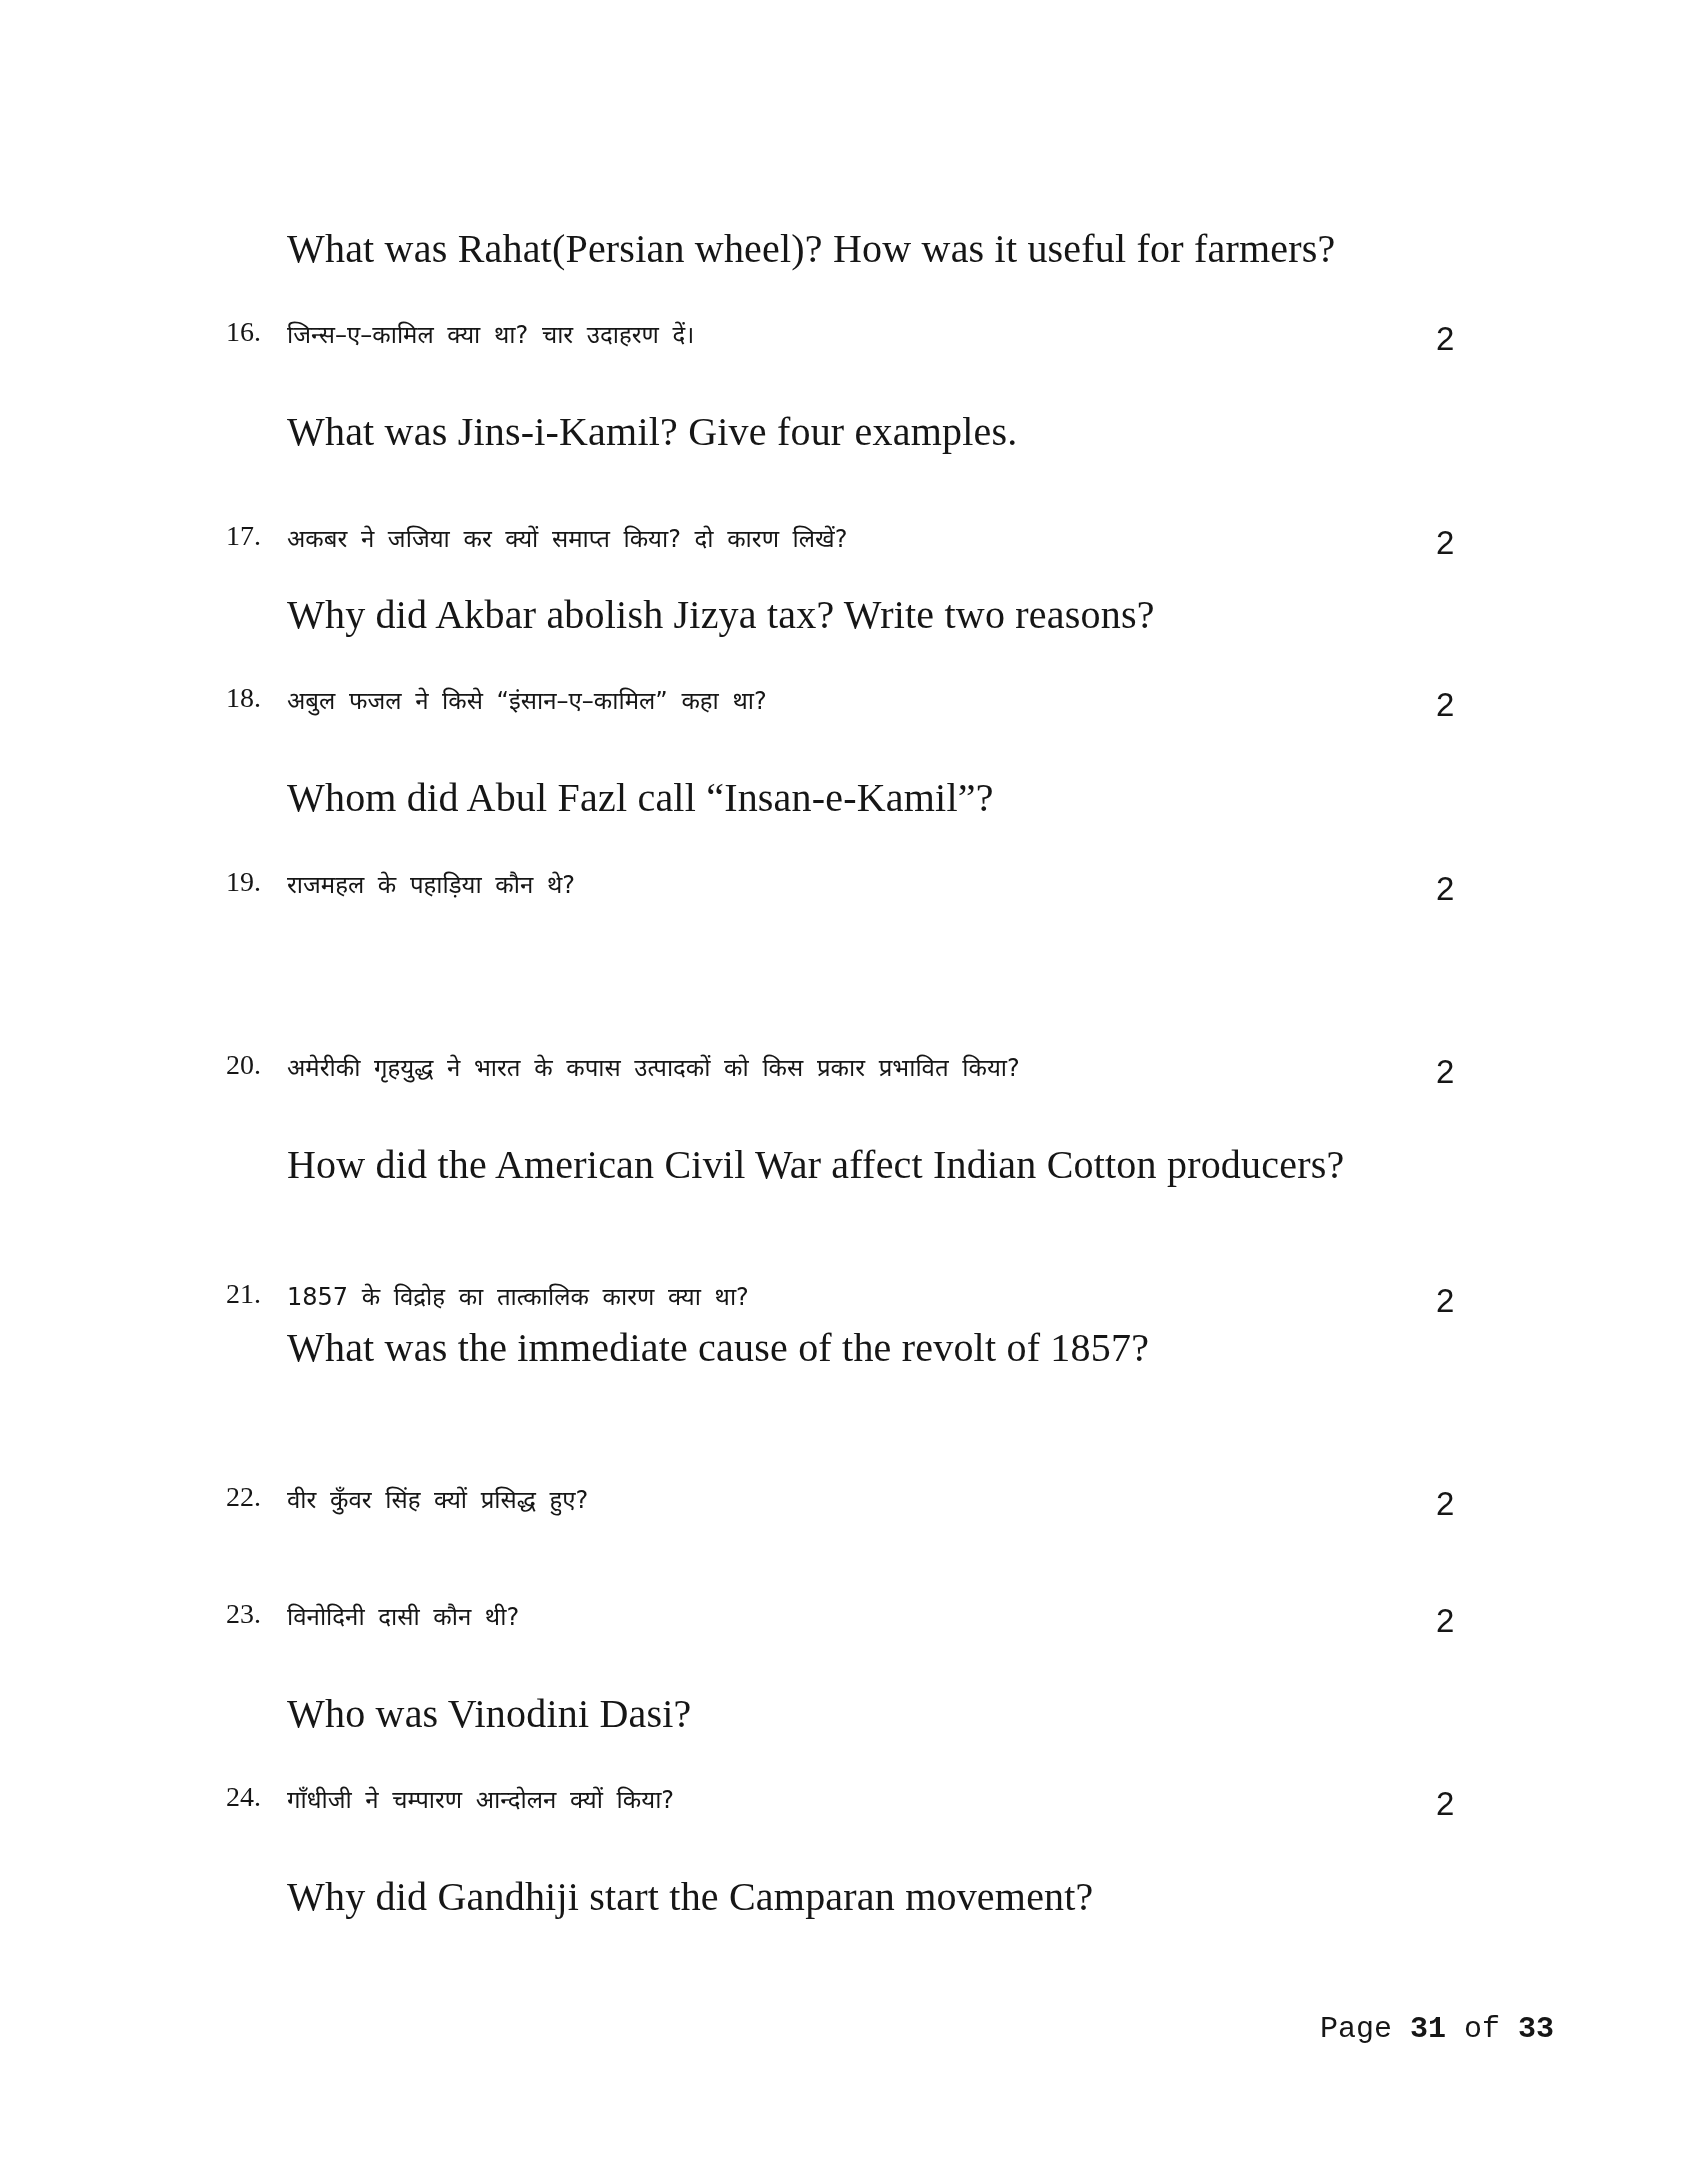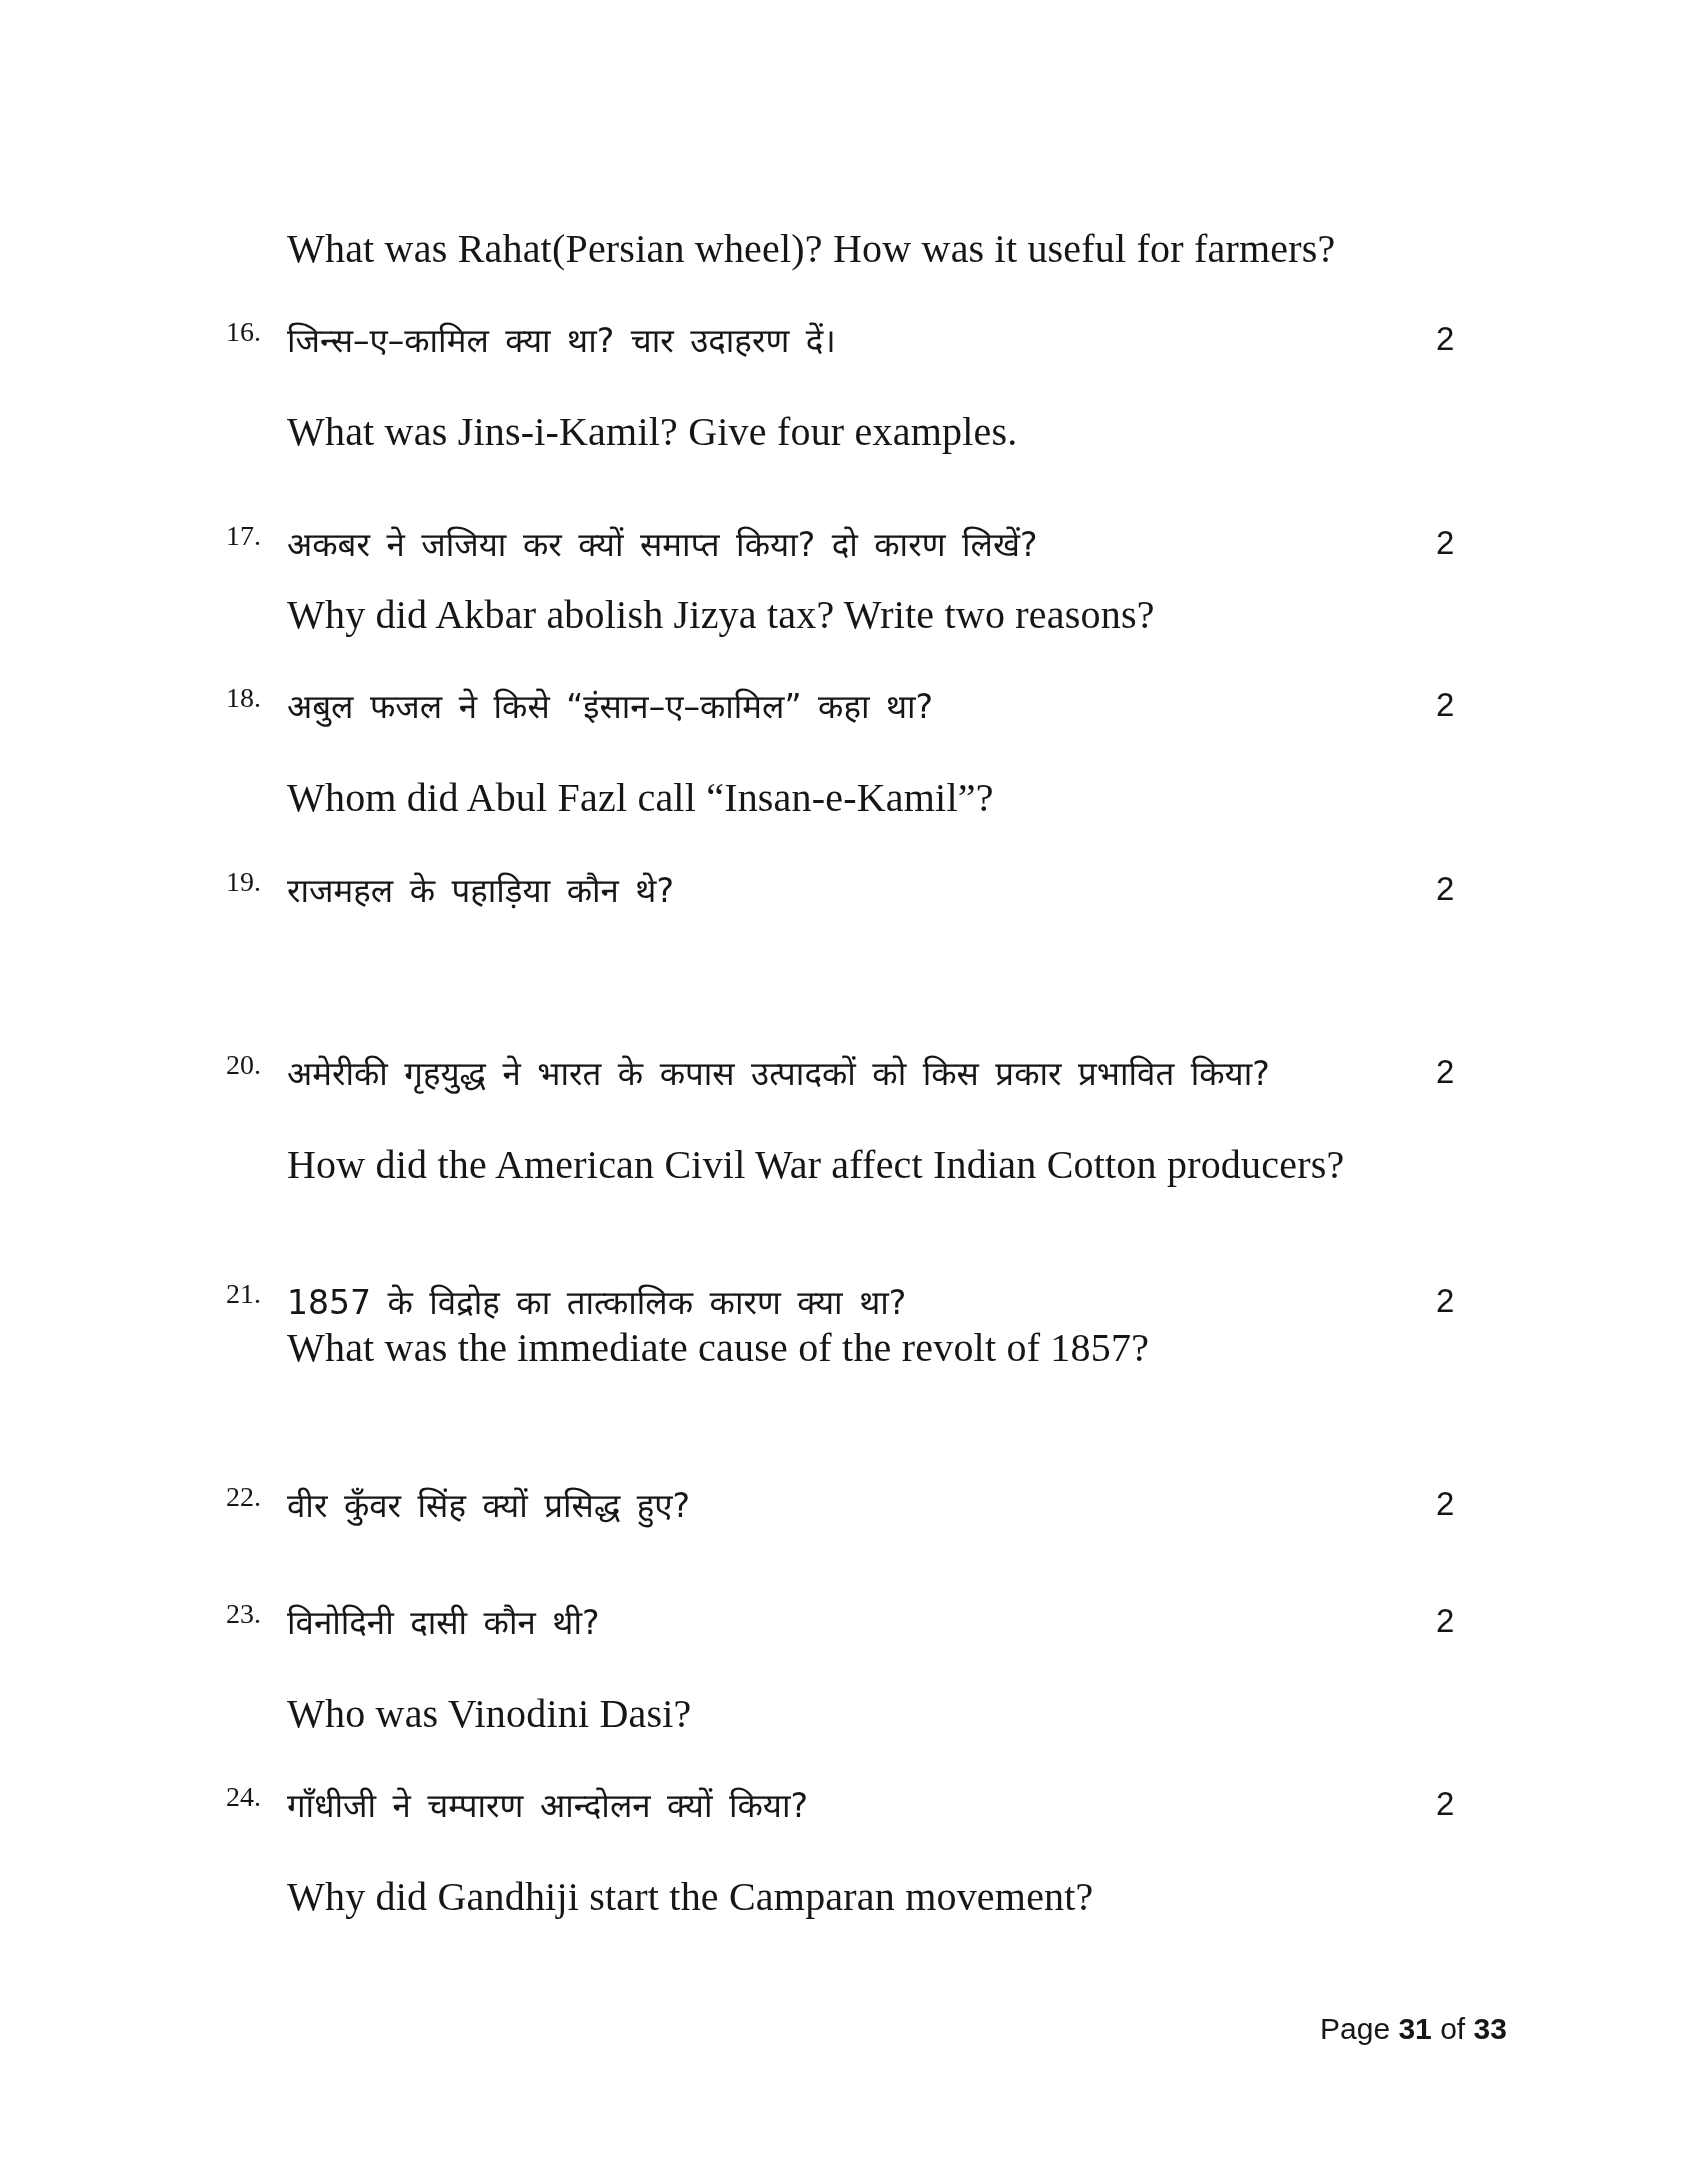--- a/index.html
+++ b/index.html
@@ -39,37 +39,37 @@
     font-family: "Liberation Serif", serif;
     font-size: 40px;
     color: #161616;
     letter-spacing: 0.2px;
   }
   .text-hi {
     position: absolute;
     left: 287px;
     top: 1px;
     font-family: "DejaVu Sans", sans-serif;
-    font-size: 33px;
+    font-size: 24px;
     color: #161616;
     word-spacing: 6px;
   }
   .marks {
     position: absolute;
     left: 1436px;
     top: 4px;
     font-family: "Liberation Sans", sans-serif;
     font-size: 33px;
     color: #161616;
   }
   .footer {
     position: absolute;
     left: 1320px;
     top: 2012px;
-    font-family: Liberation Sans, sans-serif;
+    font-family: Liberation Mono, monospace;
     font-size: 30px;
     color: #161616;
   }
   .footer .bold { font-weight: bold; }
 </style>
 </head>
 <body>
 
 <div class="page">
 

